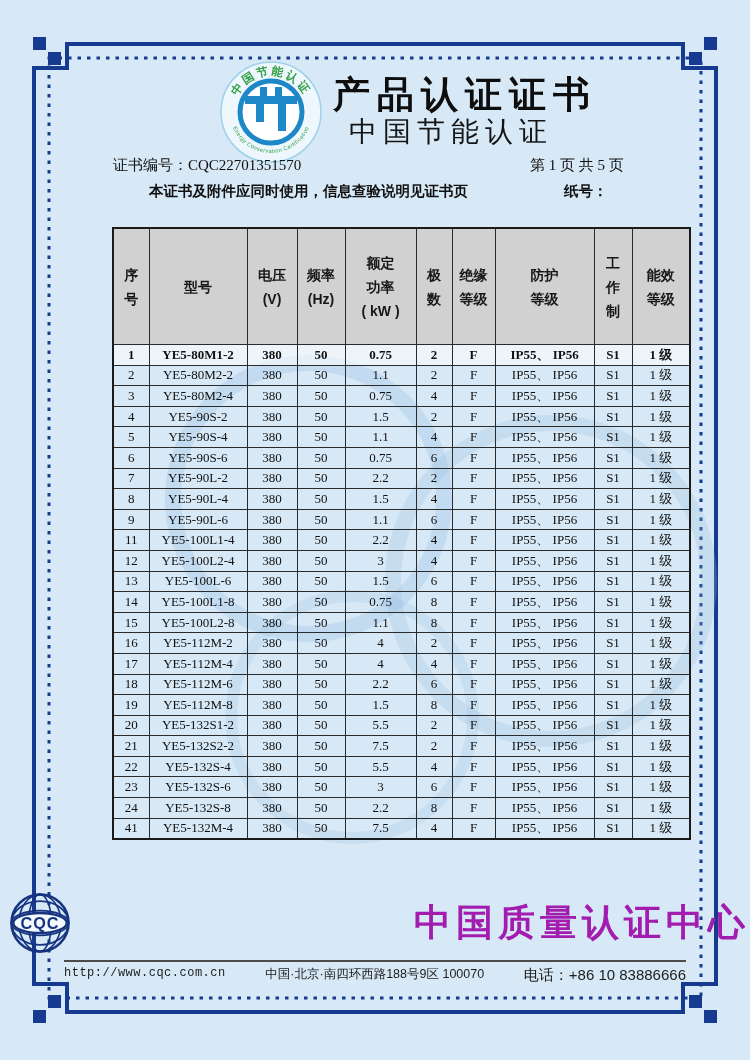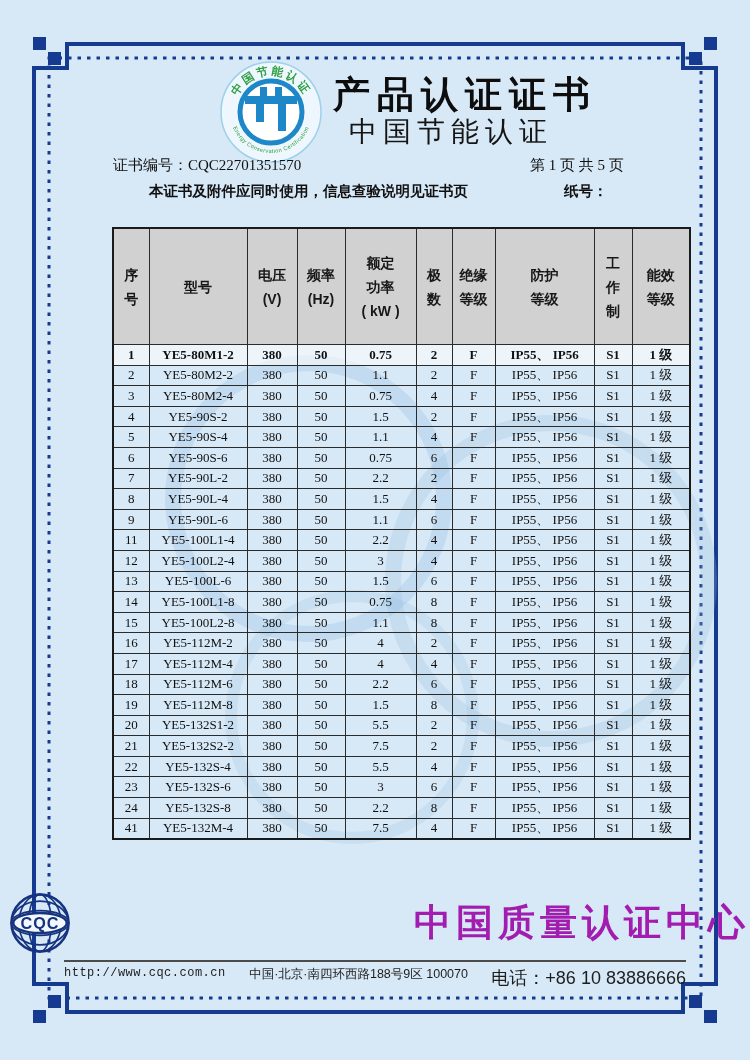--- a/index.html
+++ b/index.html
@@ -57,21 +57,21 @@
   }
   
   .bottom-divider{position:absolute; left:64px; top:960px; width:622px; height:2px; background:#4c4c4c;}
   .bottom-bar{
     position:absolute; left:64px; top:966px; width:622px;
     display:flex; justify-content:space-between; align-items:flex-start;
     font-size:12.5px; color:#1d1d1d;
   }
   .bottom-bar .site{font-family:"Liberation Mono", monospace; font-size:12px; letter-spacing:0.5px;}
   .bottom-bar .addr{font-size:12.5px;}
-  .bottom-bar .tel{font-size:18px;}
+  .bottom-bar .tel{font-size:15px;}
 </style>
 </head>
 <body>
 
 <div class="page">
 
   <svg class="border-svg" width="750" height="1060" viewBox="0 0 750 1060">
     <path d="M 67 44 H 683 V 68 H 716 V 984 H 683 V 1012 H 67 V 984 H 34 V 68 H 67 Z" fill="none" stroke="#163a8f" stroke-width="4"></path>
     <rect x="49" y="58" width="652" height="940" fill="none" stroke="#163a8f" stroke-width="3" stroke-dasharray="3.5 6"></rect>
     <g fill="#163a8f">

